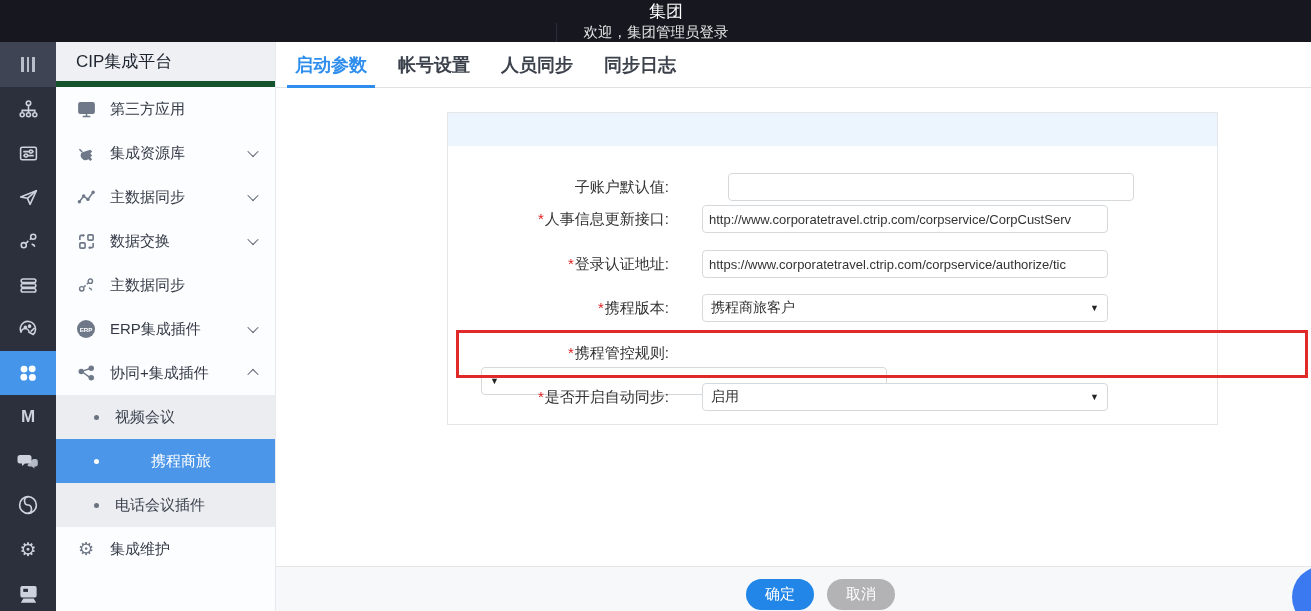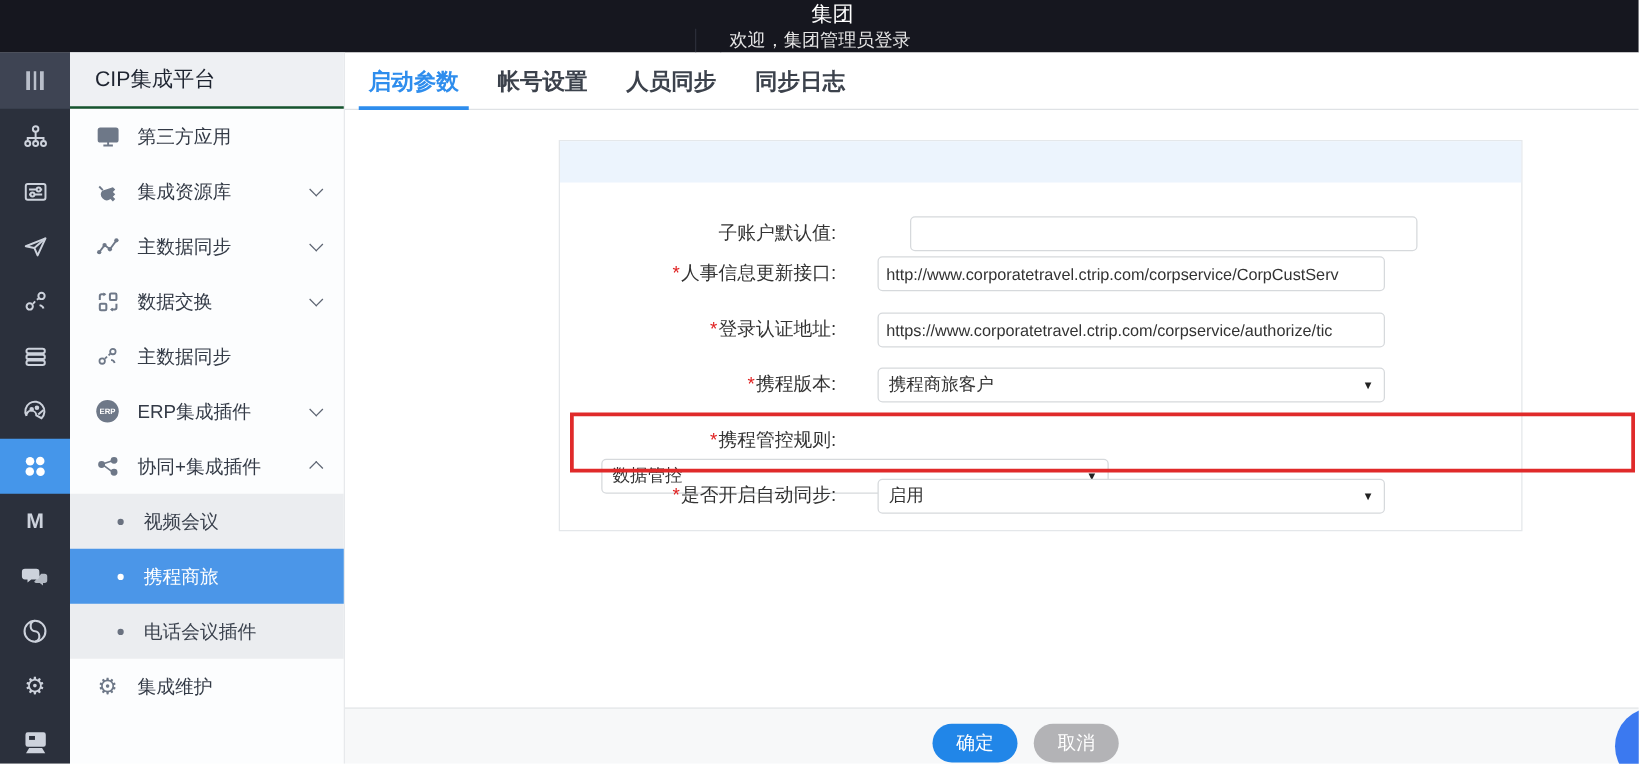--- a/index.html
+++ b/index.html
@@ -25,33 +25,33 @@
   .rail-cell.active { background:#4596ea; color:#fff; }
   .bars { display:flex; gap:3px; }
   .bars i { display:block; width:2.5px; height:15px; background:#b9bfca; }
   .rail-cell svg { display:block; }
   .rail-m { font-size:17px; font-weight:bold; color:#cdd2dc; letter-spacing:0; }
   .rail-gear { font-size:19px; color:#cdd2dc; line-height:1; }
 
   
   .sidebar { position:absolute; left:56px; top:42px; width:220px; height:569px;
     background:#fcfdfe; border-right:1px solid #e7e9ec; }
-  .side-header { height:45px; background:#eef0f3; border-bottom:2px solid #14532d;
+  .side-header { height:45px; background:#eef0f3; border-bottom:6px solid #14532d;
     display:flex; align-items:center; padding-left:20px; font-size:17px; color:#1e2430; }
   .side-item { height:44px; display:flex; align-items:center; padding:0 18px 0 20px;
     font-size:15px; color:#333a46; cursor:pointer; }
   .side-item .ic { width:20px; height:20px; margin-right:14px; display:flex; align-items:center; justify-content:center; color:#6e7888; }
   .side-item .lbl { flex:1; }
   .chev { width:8px; height:8px; border-right:1.6px solid #5d6472; border-bottom:1.6px solid #5d6472; }
   .chev.down { transform:rotate(45deg) translate(-1px,-1px); }
   .chev.up { transform:rotate(225deg) translate(-1px,-1px); }
   .submenu { background:#ebedf0; }
   .sub-item { height:44px; display:flex; align-items:center; padding-left:38px; font-size:15px; color:#3a414d; cursor:pointer; }
   .sub-item .dot { width:5px; height:5px; border-radius:50%; background:#6a7280; margin-right:16px; }
-  .sub-item.selected { background:#4b96e8; color:#fff; }
+  .sub-item.selected { background:#4b96e8; color:#fff;gap:36px; }
   .sub-item.selected .dot { background:#fff; }
   .gear-glyph { font-size:18px; line-height:1; color:#6e7888; }
 
   
   .main { position:absolute; left:276px; top:42px; width:1035px; height:569px; background:#fff; }
   .tabrow { position:absolute; left:0; top:0; width:1035px; height:46px;
     border-bottom:1px solid #dfe2e5; display:flex; align-items:center; padding-left:19px; gap:31px; }
   .tab { position:relative; font-size:18px; color:#3c424c; height:46px; display:flex; align-items:center; cursor:pointer;font-weight:bold; }
   .tab.active { color:#2e8ded; }
   .tab.active::after { content:""; position:absolute; left:-8px; right:-8px; bottom:0; height:3px; background:#2e8ded; }
@@ -379,21 +379,20 @@
             <span class="val">携程商旅客户</span>
             <span class="arrow">▼</span>
           </div>
         </div>
       </div>
 
       <div class="frow" style="top:226px;flex-direction:column;">
         <div class="flabel"><span class="star">*</span><span>携程管控规则:</span></div>
         <div class="fctrl">
           <div class="sel">
-            <span class="val">数据管控</span>
             <span class="arrow">▼</span>
           </div>
         </div>
       </div>
 
       <div class="frow" style="top:270px;">
         <div class="flabel"><span class="star">*</span><span>是否开启自动同步:</span></div>
         <div class="fctrl">
           <div class="sel">
             <span class="val">启用</span>

